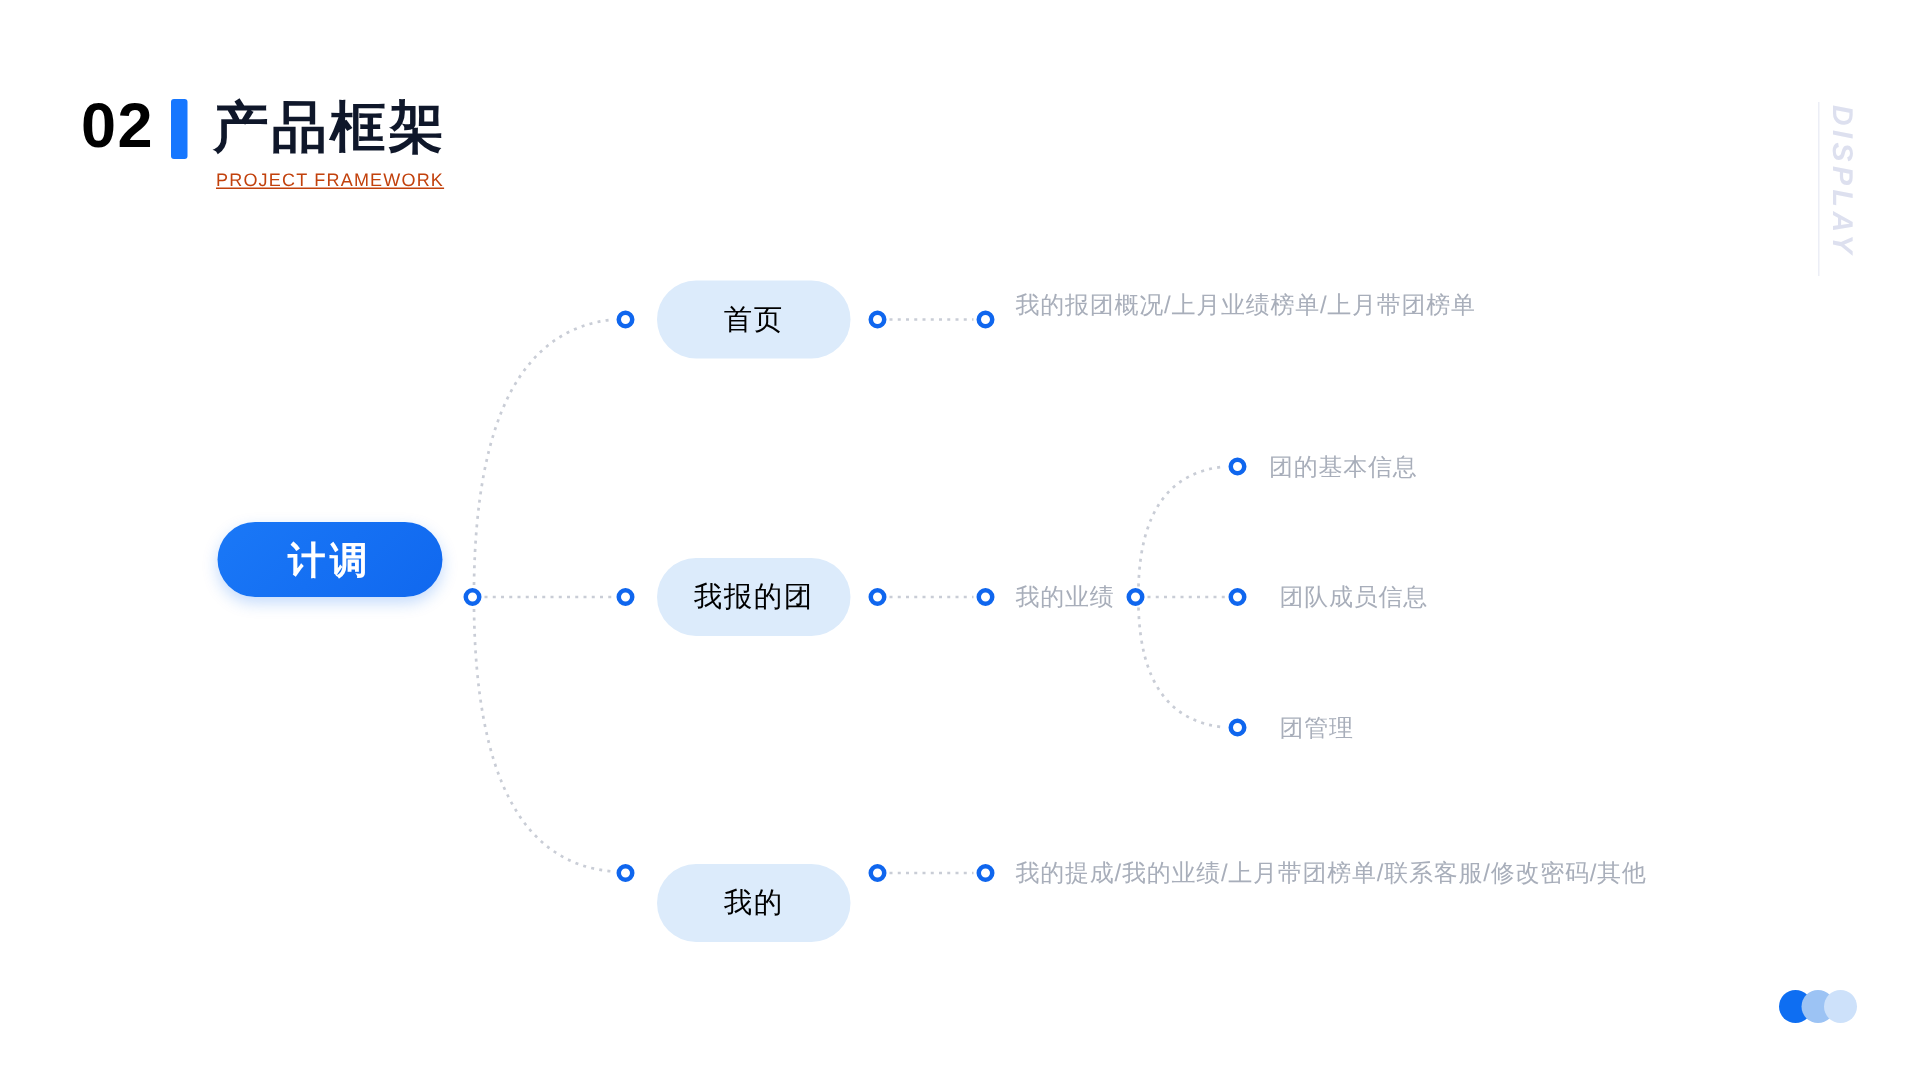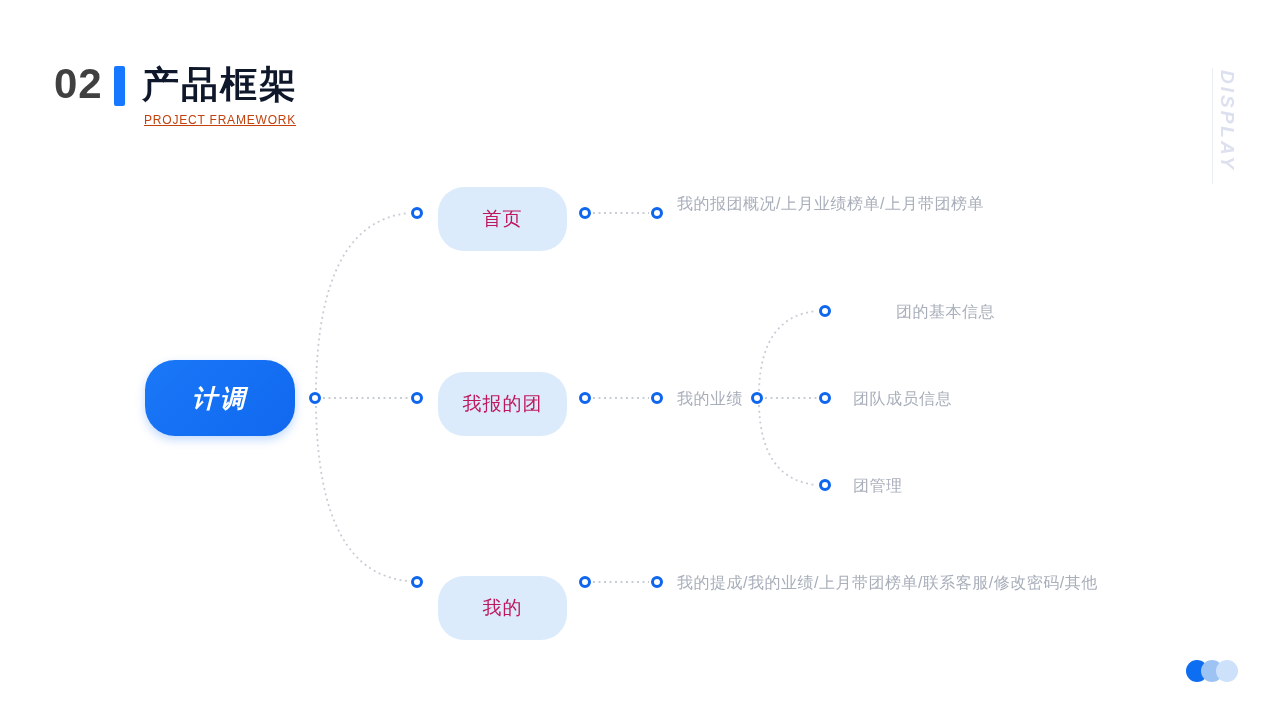--- a/index.html
+++ b/index.html
@@ -10,21 +10,21 @@
     background: #ffffff;
     overflow: hidden;
     font-family: "Liberation Sans", "DejaVu Sans", sans-serif;
   }
   .abs { position: absolute; }
 
   
   .section-number {
     left: 54px; top: 60px;
     font-size: 42px; font-weight: 700;
-    color: #404040; letter-spacing: 1px;
+    color: #000000; letter-spacing: 1px;
   }
   .accent-bar {
     left: 114px; top: 66px;
     width: 11px; height: 40px;
     background: #1677ff; border-radius: 2px;
   }
   .page-title {
     left: 142px; top: 60px;
     font-size: 37px; font-weight: 700;
     color: #0f172a; letter-spacing: 2px;
@@ -45,36 +45,35 @@
     left: 1216px; top: 70px;
     writing-mode: vertical-rl;
     font-size: 19px; font-weight: 700; font-style: italic;
     color: #dde0ef; letter-spacing: 3px;
   }
 
   
   .connector-svg { left: 0; top: 0; width: 1280px; height: 721px; }
 
   .root-pill {
-    left: 145px; top: 360px;
-    width: 150px; height: 76px;
+    left: 145px; top: 348px;
+    width: 150px; height: 50px;
     border-radius: 30px;
     background: linear-gradient(135deg, #1a78f7 0%, #1068ef 100%);
     display: flex; align-items: center; justify-content: center;
     color: #ffffff; font-size: 25px; font-weight: 700; letter-spacing: 3px;
     box-shadow: 0 4px 10px rgba(20,110,245,0.25);
-    font-style: italic;
   }
   .branch-pill {
     left: 438px;
-    width: 129px; height: 64px;
+    width: 129px; height: 52px;
     border-radius: 26px;
     background: #dcebfb;
     display: flex; align-items: center; justify-content: center;
-    color: #be185d; font-size: 19px; font-weight: 500; letter-spacing: 1px;
+    color: #000000; font-size: 19px; font-weight: 500; letter-spacing: 1px;
   }
   .pill-top { top: 187px; }
   .pill-mid { top: 372px; }
   .pill-bot { top: 576px; }
 
   .ring {
     width: 12px; height: 12px;
     border: 3px solid #0f66ee;
     background: #ffffff;
     border-radius: 50%;
@@ -134,21 +133,21 @@
 <div class="abs ring" style="left:819px; top:479px;"></div>
 <div class="abs ring" style="left:579px; top:576px;"></div>
 <div class="abs ring" style="left:651px; top:576px;"></div>
 
 <div class="abs branch-pill pill-top">首页</div>
 <div class="abs branch-pill pill-mid">我报的团</div>
 <div class="abs branch-pill pill-bot">我的</div>
 
 <div class="abs leaf" style="left:677px; top:204px;">我的报团概况/上月业绩榜单/上月带团榜单</div>
 <div class="abs leaf" style="left:677px; top:399px;">我的业绩</div>
-<div class="abs leaf" style="left:896px; top:312px;text-align:right;">团的基本信息</div>
+<div class="abs leaf" style="left:846px; top:312px;text-align:right;">团的基本信息</div>
 <div class="abs leaf" style="left:853px; top:399px;">团队成员信息</div>
 <div class="abs leaf" style="left:853px; top:486px;">团管理</div>
 <div class="abs leaf" style="left:677px; top:583px;">我的提成/我的业绩/上月带团榜单/联系客服/修改密码/其他</div>
 
 <div>
   <div class="abs dot dot-1"></div>
   <div class="abs dot dot-2"></div>
   <div class="abs dot dot-3"></div>
 </div>
 

